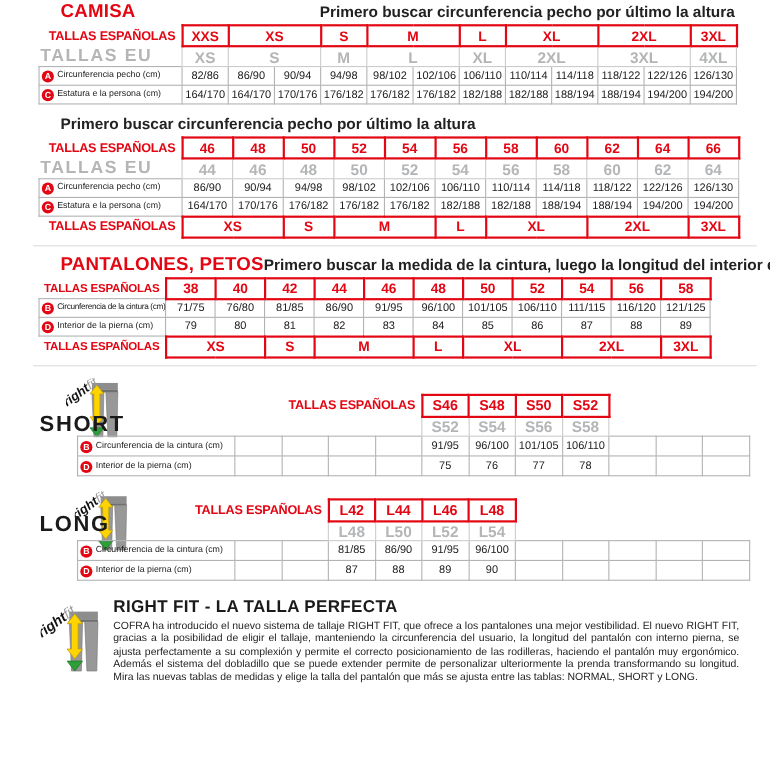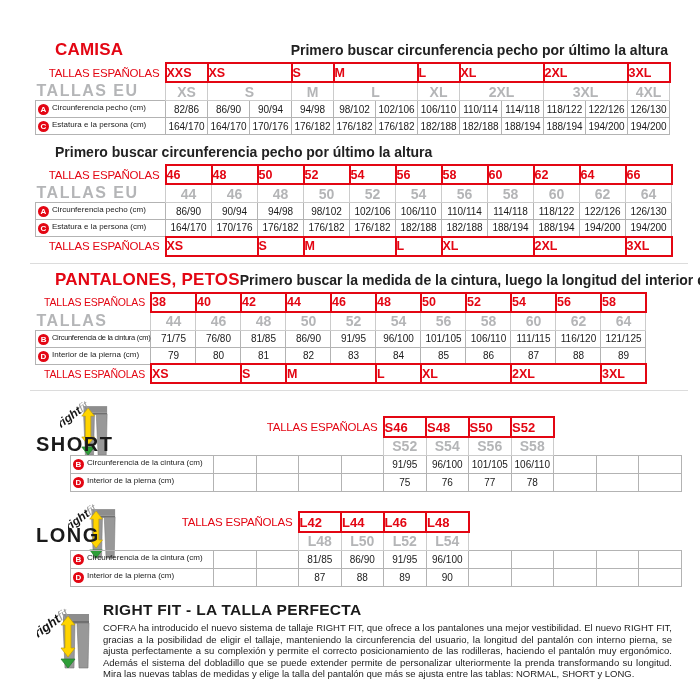--- a/index.html
+++ b/index.html
@@ -1,30 +1,30 @@
 <!DOCTYPE html>
 <html><head>
 <meta charset="utf-8">
 <style>
   :root{ --red:#e30613; --gray:#b4b5b7; --line:#b3b3b3; --lline:#cccccc; }
   *{box-sizing:border-box;margin:0;padding:0}
   html,body{background:#fff}
   body{width:700px;height:700px;font-family:"Liberation Sans",sans-serif;color:#1a1a1a;position:relative;overflow:hidden}
-  .page{position:absolute;inset:0;padding-top:40px}
+  .page{position:absolute;inset:0;}
   svg{overflow:visible}
 
   .sec-head{display:flex;justify-content:space-between;align-items:flex-end;margin:0 32px 2px 55px}
   .sec-head.wide{margin-right:10px}
   .sec-title{color:var(--red);font-size:17px;font-weight:bold;white-space:nowrap;letter-spacing:.2px}
   .sec-note{font-size:14px;font-weight:bold;color:#222;white-space:nowrap;padding-bottom:2px}
 
   table.size-table{border-collapse:collapse;table-layout:fixed;margin-left:35px}
   .size-table th,.size-table td{padding:0;white-space:nowrap}
-  td.red{border:2px solid var(--red);color:var(--red);font-weight:bold;font-size:12.5px;height:19px;background:#fff}
-  th.lbl-es{color:var(--red);font-weight:normal;font-size:11.5px;text-align:right;padding-right:5px;letter-spacing:-.2px}
+  td.red{border:2px solid var(--red);color:var(--red);font-weight:bold;font-size:12.5px;text-align:center;height:19px;background:#fff}
+  th.lbl-es{color:var(--red);font-weight:bold;font-size:11.5px;text-align:right;padding-right:5px;letter-spacing:-.2px}
   th.lbl-eu{color:var(--gray);font-weight:bold;font-size:16px;text-align:left;letter-spacing:1.5px;padding-left:1px}
   td.eu{border:1px solid var(--lline);color:var(--gray);font-weight:bold;font-size:14px;text-align:center;height:18px}
   tr.vals th{border:1px solid var(--line);font-size:8px;font-weight:normal;text-align:left;padding-left:2px;height:17px}
   tr.vals td{border:1px solid var(--line);font-size:10px;text-align:center;height:17px}
   th.blank,td.blank{border:none}
   .circ{display:inline-block;width:11px;height:11px;border-radius:50%;background:var(--red);color:#fff;font-size:8px;font-weight:bold;text-align:center;line-height:11px;margin-right:3px;vertical-align:-2px}
   .sep{height:1px;background:#dcdcdc;margin:6px 12px 6px 30px}
 
   .rf-sec{position:relative;height:97px}
   .rf-logo{position:absolute}
@@ -233,34 +233,20 @@
         <td class="red">42</td>
         <td class="red">44</td>
         <td class="red">46</td>
         <td class="red">48</td>
         <td class="red">50</td>
         <td class="red">52</td>
         <td class="red">54</td>
         <td class="red">56</td>
         <td class="red">58</td>
       </tr>
-      <tr>
-        <th class="lbl-eu">TALLAS</th>
-        <td class="eu">44</td>
-        <td class="eu">46</td>
-        <td class="eu">48</td>
-        <td class="eu">50</td>
-        <td class="eu">52</td>
-        <td class="eu">54</td>
-        <td class="eu">56</td>
-        <td class="eu">58</td>
-        <td class="eu">60</td>
-        <td class="eu">62</td>
-        <td class="eu">64</td>
-      </tr>
       <tr class="vals">
         <th style="font-size:7.5px;letter-spacing:-0.3px"><span class="circ">B</span><span>Circunferencia de la cintura (cm)</span></th>
         <td>71/75</td>
         <td>76/80</td>
         <td>81/85</td>
         <td>86/90</td>
         <td>91/95</td>
         <td>96/100</td>
         <td>101/105</td>
         <td>106/110</td>

